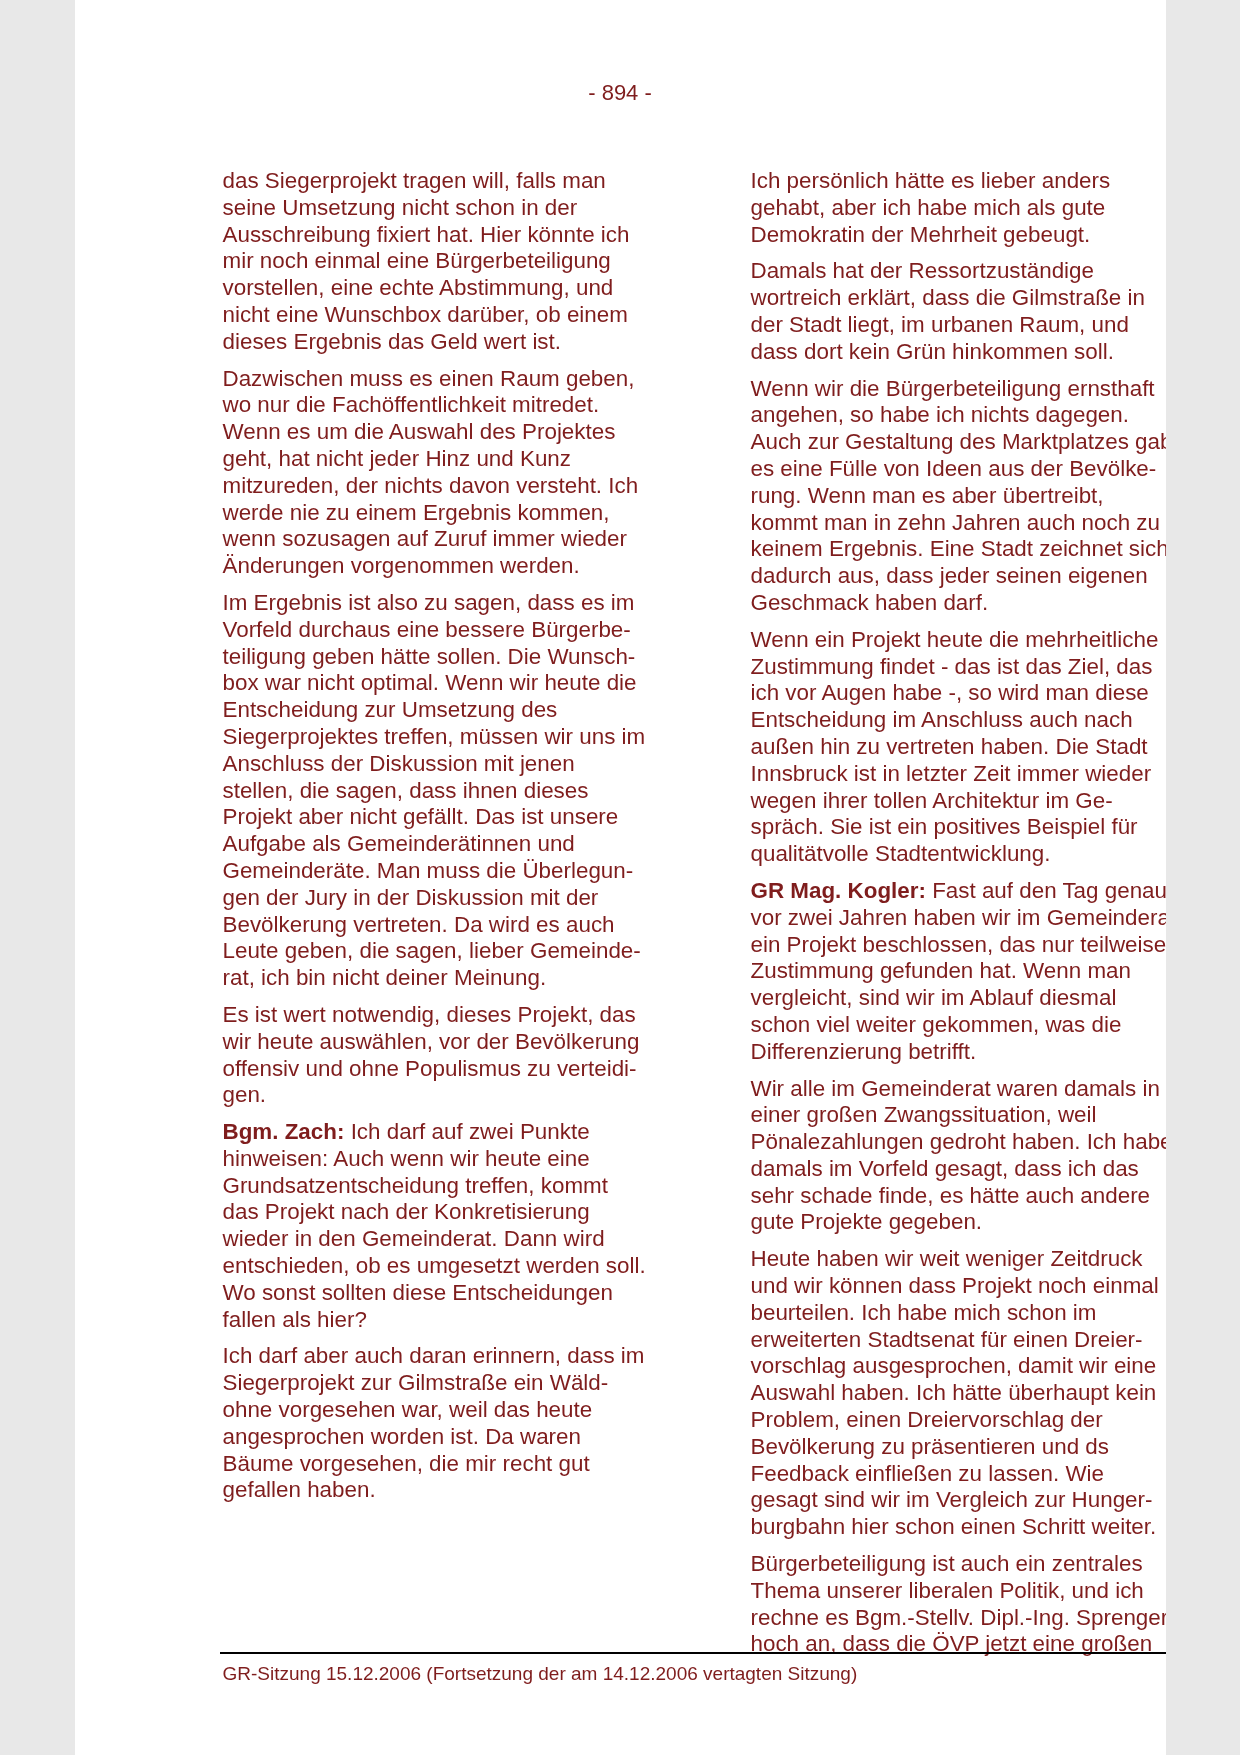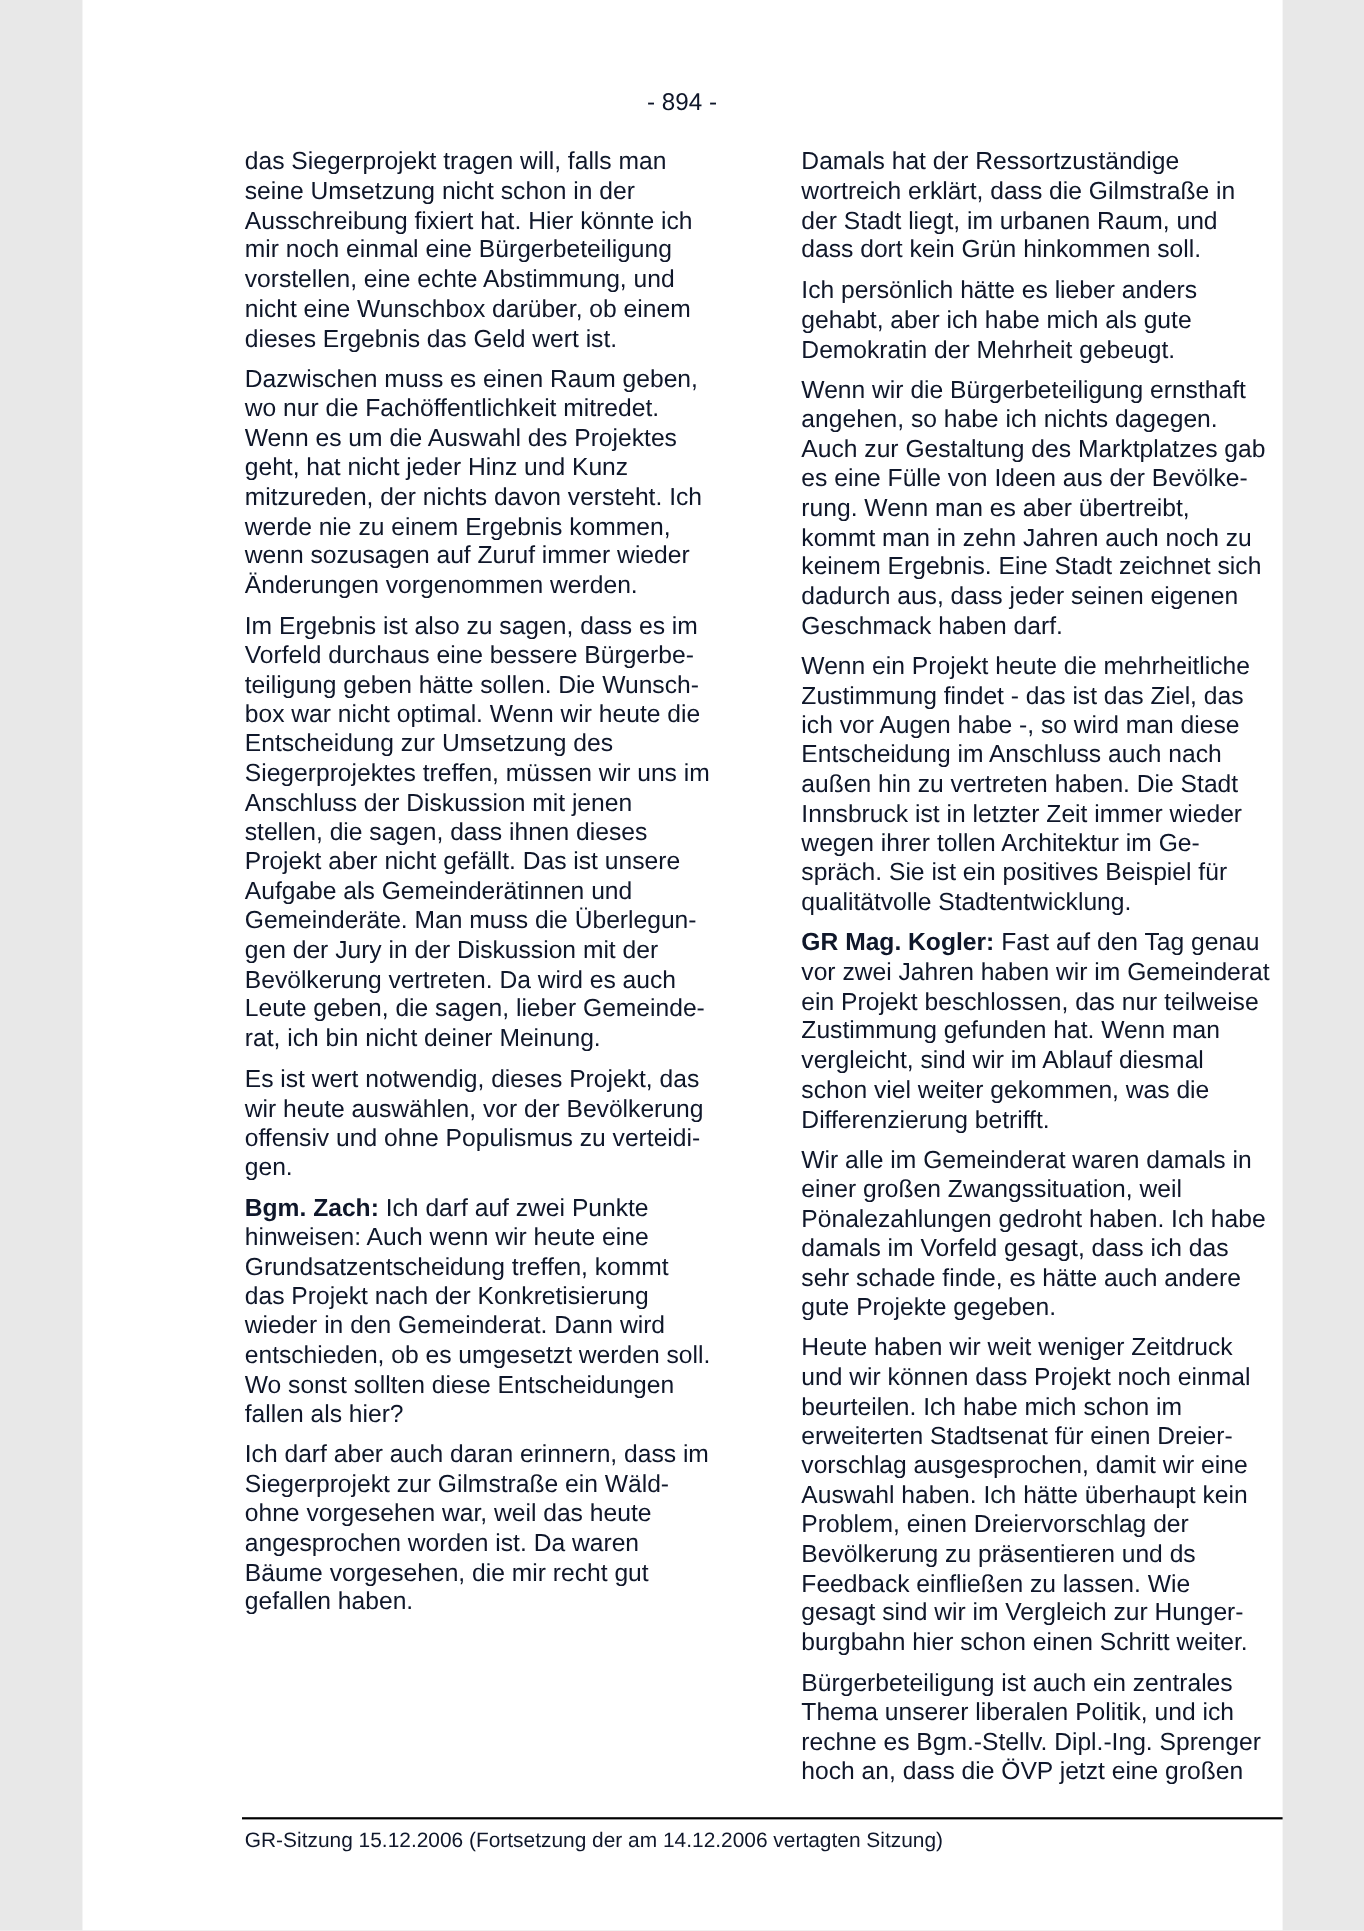--- a/index.html
+++ b/index.html
@@ -7,38 +7,38 @@
     padding: 0;
     background: #e8e8e8;
   }
   .page {
     position: relative;
     width: 1091px;
     height: 1755px;
     margin: 0 auto;
     background: #ffffff;
     font-family: "Liberation Sans", sans-serif;
-    color: #0f172a;
+    color: #7f1d1d;
     overflow: hidden;
   }
   .page-number {
     position: absolute;
     top: 80px;
     left: 0;
     width: 100%;
     text-align: center;
     font-size: 22px;
     line-height: 26px;
   }
   .columns {
     position: absolute;
-    top: 134px;
+    top: 168px;
     left: 148px;
     display: flex;
-    gap: 56px;
+    gap: 78px;
     align-items: flex-start;
   }
   .col {
     width: 450px;
   }
   .para {
     margin: 0 0 10px 0;
     font-size: 22.4px;
     line-height: 26.8px;
     white-space: pre-line;
@@ -113,27 +113,27 @@
 Wo sonst sollten diese Entscheidungen
 fallen als hier?</span></p>
       <p class="para"><span>Ich darf aber auch daran erinnern, dass im
 Siegerprojekt zur Gilmstraße ein Wäld-
 ohne vorgesehen war, weil das heute
 angesprochen worden ist. Da waren
 Bäume vorgesehen, die mir recht gut
 gefallen haben.</span></p>
     </div>
     <div class="col">
+      <p class="para"><span>Ich persönlich hätte es lieber anders
+gehabt, aber ich habe mich als gute
+Demokratin der Mehrheit gebeugt.</span></p>
       <p class="para"><span>Damals hat der Ressortzuständige
 wortreich erklärt, dass die Gilmstraße in
 der Stadt liegt, im urbanen Raum, und
 dass dort kein Grün hinkommen soll.</span></p>
-      <p class="para"><span>Ich persönlich hätte es lieber anders
-gehabt, aber ich habe mich als gute
-Demokratin der Mehrheit gebeugt.</span></p>
       <p class="para"><span>Wenn wir die Bürgerbeteiligung ernsthaft
 angehen, so habe ich nichts dagegen.
 Auch zur Gestaltung des Marktplatzes gab
 es eine Fülle von Ideen aus der Bevölke-
 rung. Wenn man es aber übertreibt,
 kommt man in zehn Jahren auch noch zu
 keinem Ergebnis. Eine Stadt zeichnet sich
 dadurch aus, dass jeder seinen eigenen
 Geschmack haben darf.</span></p>
       <p class="para"><span>Wenn ein Projekt heute die mehrheitliche

